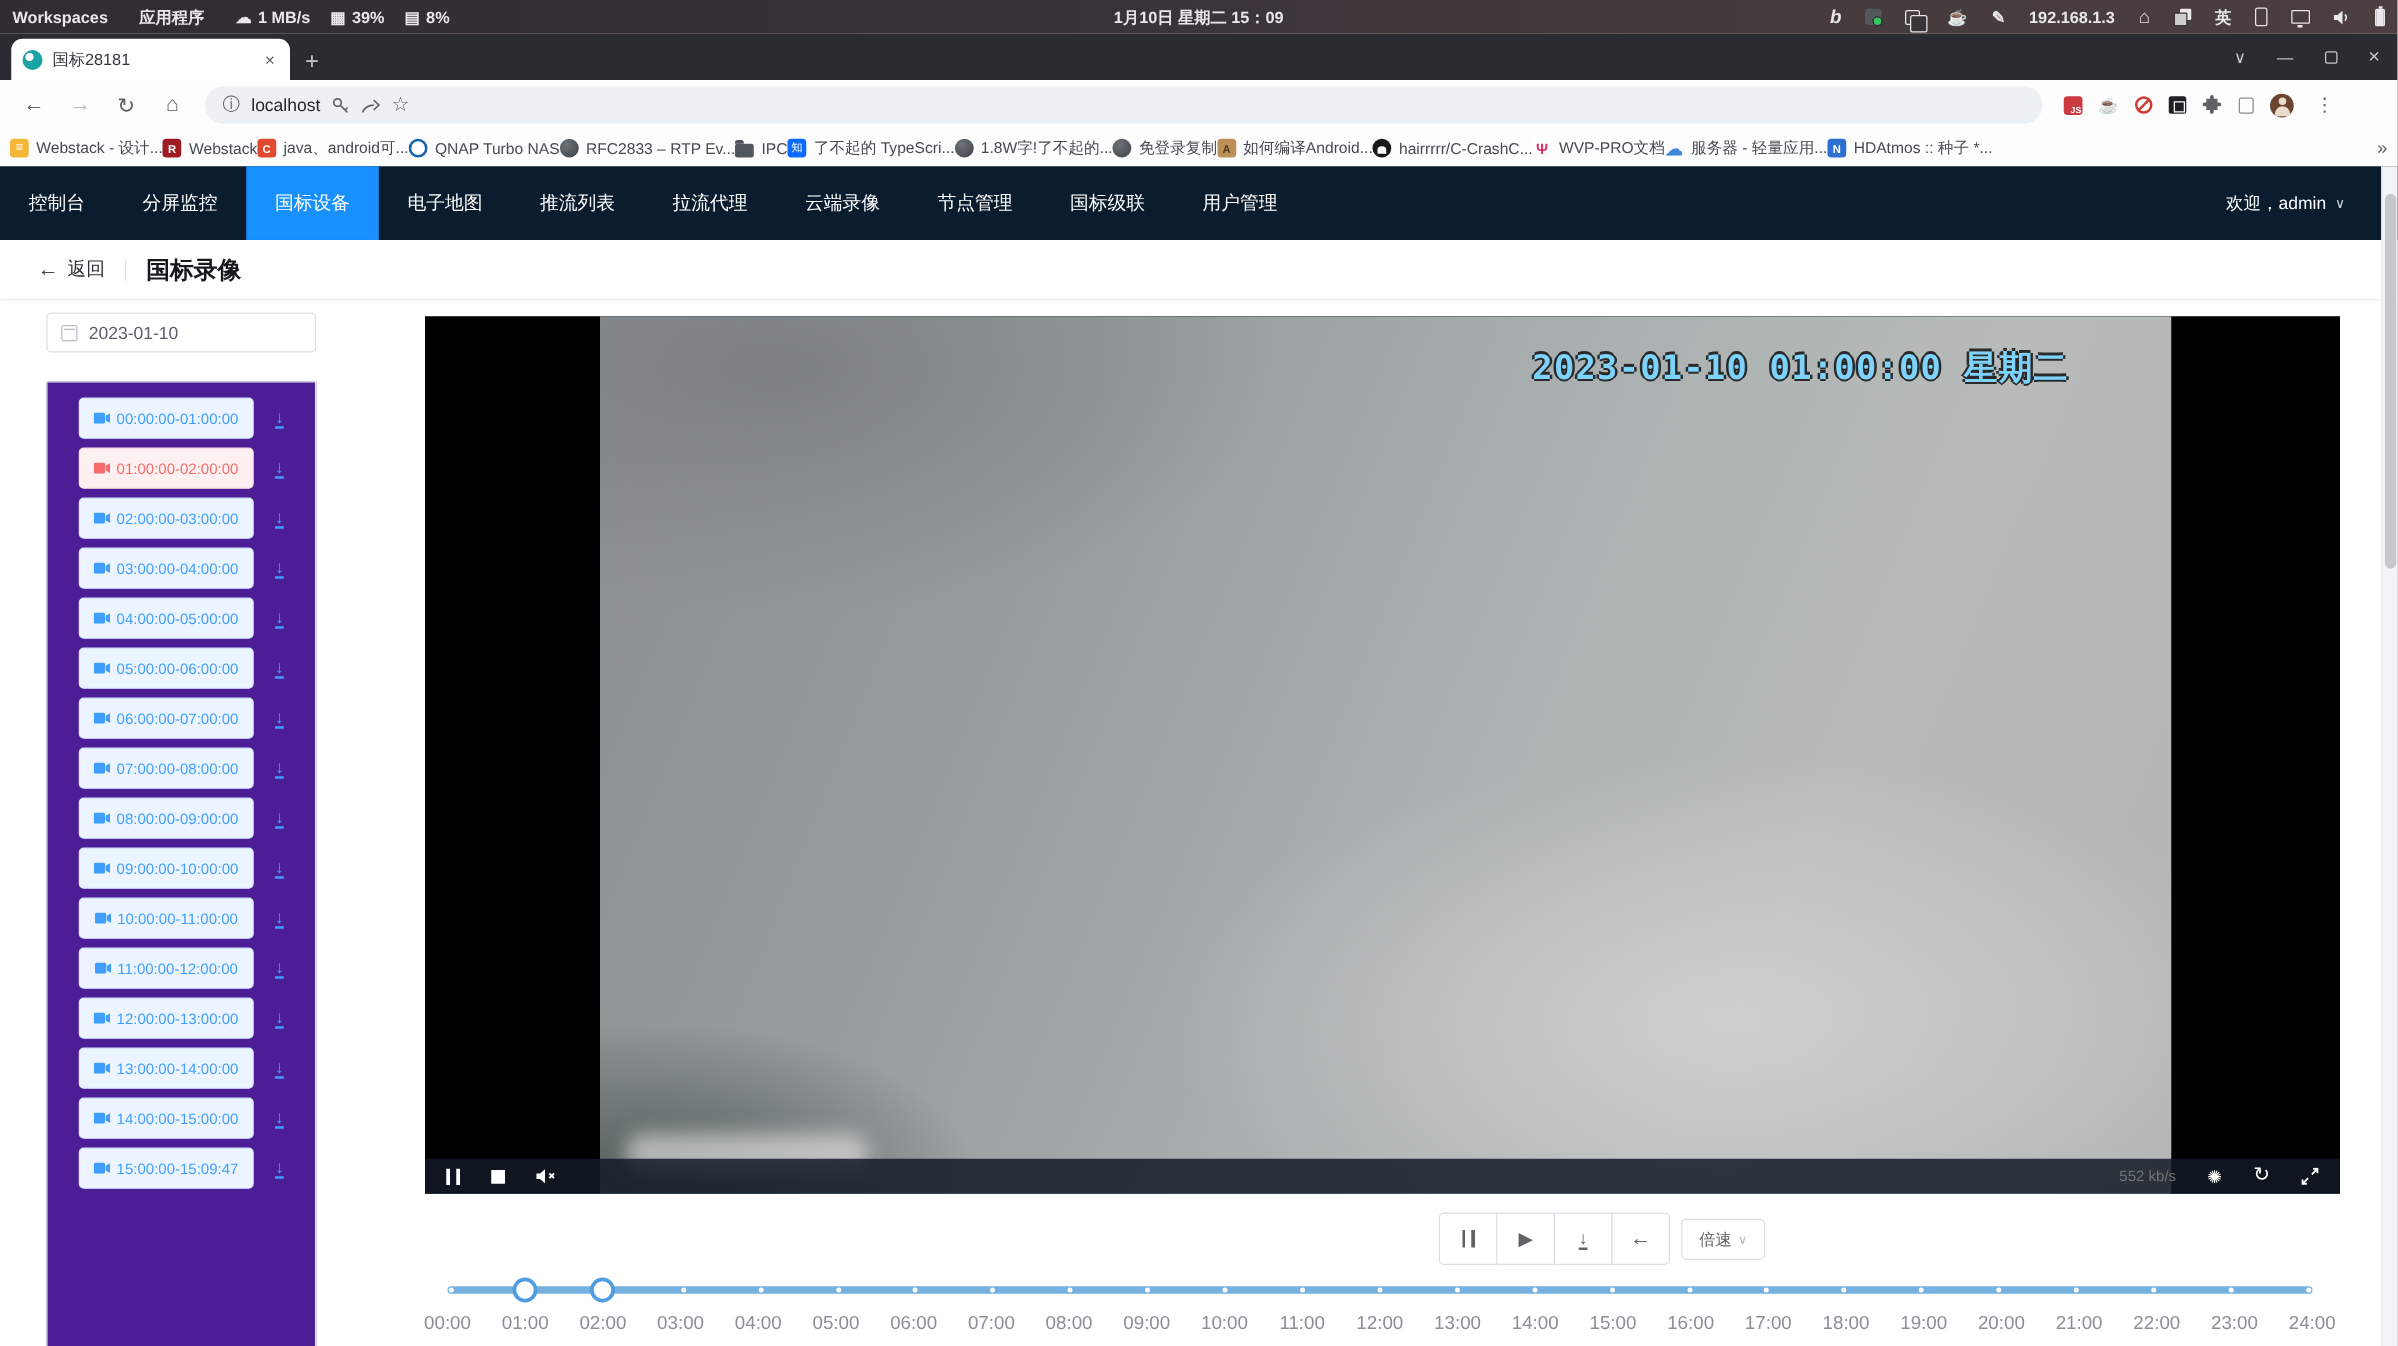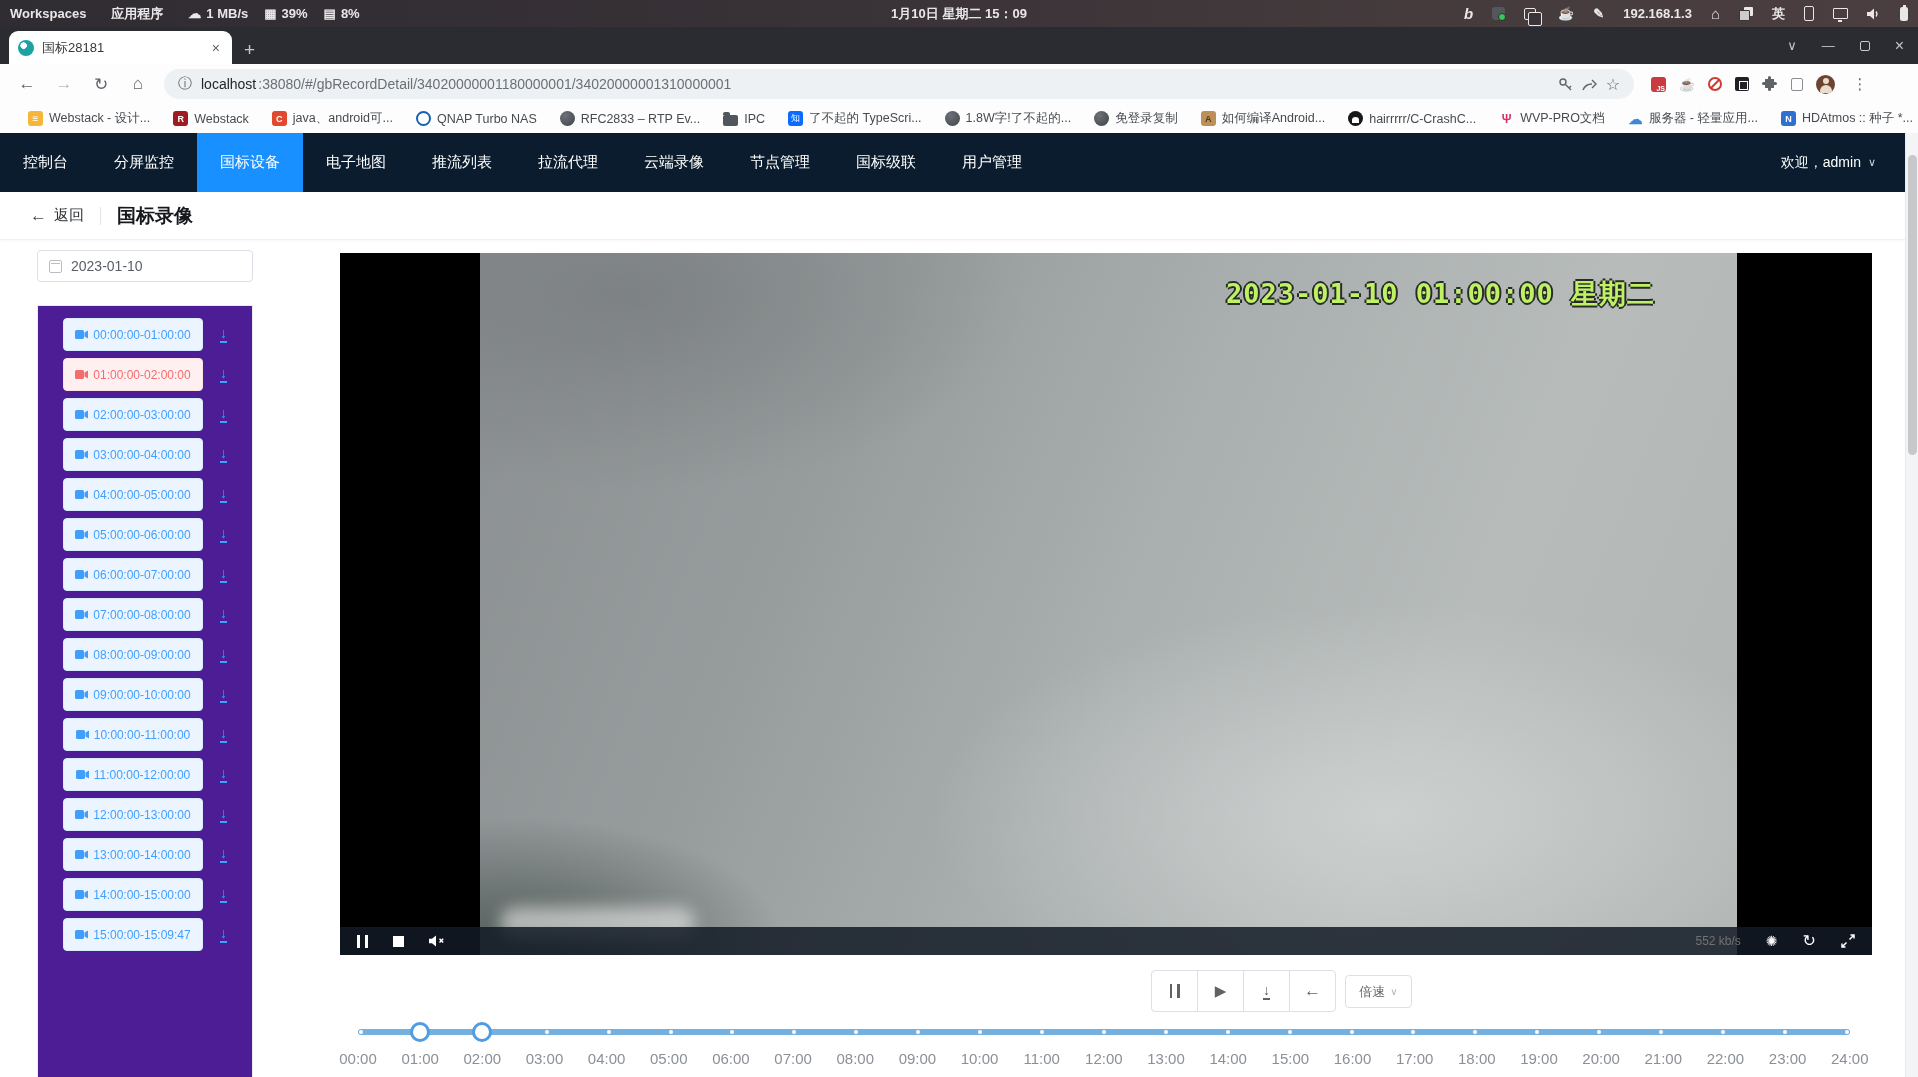--- a/index.html
+++ b/index.html
@@ -56,21 +56,21 @@
   .ext-block::after{content:"";position:absolute;left:4px;top:-1px;width:2px;height:12px;background:#d03b2f;transform:rotate(45deg)}
   .ext-dark{width:14px;height:14px;background:#1f2125;border-radius:2px;position:relative}
   .ext-dark::after{content:"";position:absolute;left:3.5px;top:3.5px;width:7px;height:7px;border:1.5px solid #fff}
   .ext-note{width:12px;height:13px;border:1.5px solid #8a8e93;border-radius:2px}
   .avatar{width:19px;height:19px;border-radius:50%;background:#6d4431;position:relative;overflow:hidden}
   .avatar::before{content:"";position:absolute;left:6.5px;top:3px;width:6px;height:6px;border-radius:50%;background:#e9dccb}
   .avatar::after{content:"";position:absolute;left:3.5px;top:10px;width:12px;height:8px;border-radius:6px 6px 0 0;background:#e9dccb}
   .kebab{font-size:15px;color:#5f6368;margin-left:4px}
 
   
-  .bookmarks{position:absolute;left:0;top:104px;width:1918px;height:29px;background:#fdfdfe;display:flex;align-items:center;padding:0 28px;gap:23px;overflow:hidden}
+  .bookmarks{position:absolute;left:0;top:104px;width:1918px;height:29px;background:#fdfdfe;display:flex;align-items:center;padding:0 8px;overflow:hidden}
   .bm{display:flex;align-items:center;gap:6px;font-size:12.5px;color:#474b50;white-space:nowrap;cursor:pointer}
   .fav{width:15px;height:15px;border-radius:3px;flex:none;display:flex;align-items:center;justify-content:center;position:relative;font-weight:700}
   .fav-webstack{background:#f5b73a}.fav-webstack::after{content:"≡";color:#fff;font-size:10px}
   .fav-redmine{background:#9e1b22}.fav-redmine::after{content:"R";color:#fff;font-size:9px}
   .fav-csdn{background:#e0492f}.fav-csdn::after{content:"C";color:#fff;font-size:9px}
   .fav-qnap{background:#fff;border:2.5px solid #1563ae;border-radius:50%}
   .fav-globe{background:radial-gradient(circle at 35% 30%,#6d7278,#3f4347);border-radius:50%}
   .fav-folder{background:#51565c;border-radius:2px;height:11px;margin-top:3px}
   .fav-folder::before{content:"";position:absolute;left:0;top:-3px;width:7px;height:3px;background:#51565c;border-radius:2px 2px 0 0}
   .fav-zhihu{background:#0b6bfe}.fav-zhihu::after{content:"知";color:#fff;font-size:9px;font-weight:400}
@@ -109,21 +109,21 @@
 
   
   .player{position:absolute;left:340px;top:61px;width:1532px;height:702px;background:#000;overflow:hidden}
   .vid{position:absolute;left:140px;right:135px;top:0;bottom:0;
     background:
       radial-gradient(ellipse 60% 50% at 72% 80%, rgba(210,213,212,.8) 0%, rgba(210,213,212,0) 60%),
       radial-gradient(ellipse 30% 25% at 3% 98%, rgba(47,62,56,.65), rgba(47,62,56,0) 70%),
       radial-gradient(ellipse 45% 40% at 12% 6%, rgba(110,114,116,.55), rgba(110,114,116,0) 70%),
       linear-gradient(112deg,#8b8f91 0%,#979c9d 28%,#aaafaf 52%,#b7bcbb 74%,#b1b6b4 100%)}
   .vid-blur{position:absolute;left:160px;bottom:16px;width:195px;height:32px;background:rgba(238,238,236,.6);border-radius:16px;filter:blur(8px)}
-  .osd{position:absolute;top:23px;right:217px;font-family:"DejaVu Sans Mono",monospace;font-weight:700;font-size:27px;color:#bef264;letter-spacing:1px;
+  .osd{position:absolute;top:23px;right:217px;font-family:"DejaVu Sans Mono",monospace;font-weight:700;font-size:27px;color:#7dd3fc;letter-spacing:1px;
     text-shadow:2px 0 0 #2a2a2a,-2px 0 0 #2a2a2a,0 2px 0 #2a2a2a,0 -2px 0 #2a2a2a}
   .pbar{position:absolute;left:0;right:0;bottom:0;height:28px;background:rgba(18,26,38,.85);display:flex;align-items:center;padding:0 17px;gap:25px;color:#fff}
   .ic-pause{width:11px;height:13px;display:inline-flex;justify-content:space-between;cursor:pointer}
   .ic-pause::before,.ic-pause::after{content:"";width:3px;background:currentColor}
   .ic-stop{width:11px;height:11px;background:currentColor;cursor:pointer}
   .pbar-spacer{flex:1}
   .bitrate{font-size:12px;color:#737373}
   .ic-txt{font-size:15px;line-height:1;cursor:pointer}
 
   
@@ -222,21 +222,20 @@
 </div>
 
 <div class="toolbar">
   <span class="nav-ic">←</span>
   <span class="nav-ic dim">→</span>
   <span class="nav-ic">↻</span>
   <span class="nav-ic">⌂</span>
   <div class="omnibox">
     <span class="omni-ic">ⓘ</span>
     <span class="url-host">localhost</span>
-      <span class="url-path" style="margin-left:-7px">:38080/#/gbRecordDetail/34020000001180000001/34020000001310000001</span>
     <span class="omni-ic">
         <svg width="15" height="15" viewBox="0 0 15 15" fill="none" stroke="#5f6368" stroke-width="1.4">
           <circle cx="5" cy="5" r="3"></circle>
           <path d="M7.5 7.5 13 13M11 11l2-2"></path>
         </svg>
       </span>
     <span class="omni-ic">
         <svg width="15" height="15" viewBox="0 0 15 15" fill="none" stroke="#5f6368" stroke-width="1.4">
           <path d="M1 13c2-5 6-6 9-6M10 3l4 4-4 4"></path>
         </svg>

